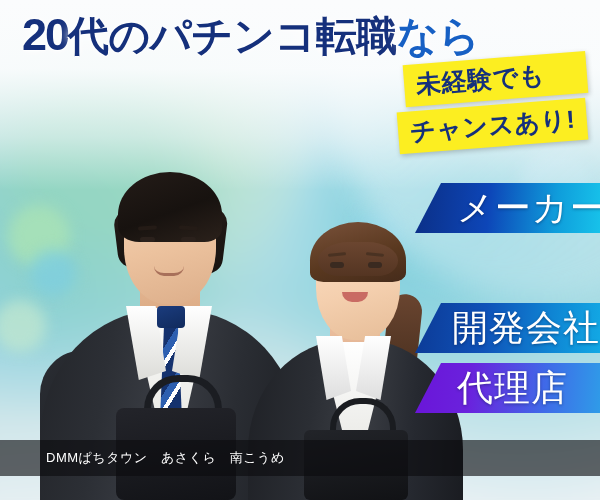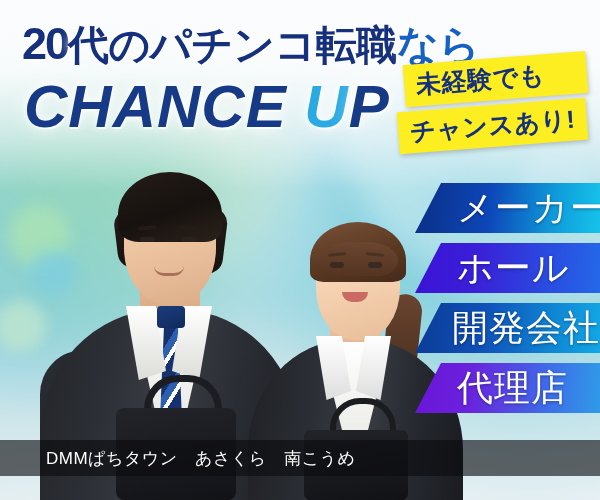--- a/index.html
+++ b/index.html
@@ -186,21 +186,21 @@
     position:absolute;bottom:0;left:56px;width:104px;height:70px;
     background:linear-gradient(170deg,#222429,#111215);border-radius:6px;
   }
   .woman .baghandle{
     position:absolute;bottom:58px;left:82px;width:54px;height:38px;
     border:6px solid #1a1c20;border-bottom:none;border-radius:30px 30px 0 0;
   }
 
   
   .headline{
-    position:absolute;left:22px;top:18px;z-index:20;
+    position:absolute;left:22px;top:9px;z-index:20;
     font-size:41px;font-weight:bold;color:#15307c;
     letter-spacing:-.5px;white-space:nowrap;
     text-shadow:0 1px 0 #fff,0 0 7px rgba(255,255,255,.95),0 0 14px rgba(255,255,255,.8);
   }
   .headline .num{font-size:45px;letter-spacing:-2px;}
   .headline .tail{color:#1760c4;}
 
   
   .logo{
     position:absolute;left:24px;top:72px;z-index:20;
@@ -241,21 +241,21 @@
   .cat4{top:363px;background:linear-gradient(95deg,#6a15d8 0%,#6a22dd 30%,#3f6ae8 70%,#2f9be8 100%);align-items:flex-end;}
   .cat5{top:423px;background:linear-gradient(95deg,#0b3fa8 0%,#0f63c8 32%,#119ddd 72%,#16c4ef 100%);}
 
   
   .caption{
     position:absolute;left:0;bottom:24px;width:600px;height:36px;z-index:30;
     background:rgba(12,12,14,.62);
     display:flex;align-items:center;
   }
   .caption span{
-    color:#fff;font-size:17px;letter-spacing:.5px;margin-left:46px;white-space:nowrap;
+    color:#fff;font-size:13px;letter-spacing:.5px;margin-left:46px;white-space:nowrap;
   }
 </style>
 </head>
 <body>
 
 <div class="banner">
 
   <div class="bg">
     <div class="bg-base"></div>
     <div class="bg-bokeh" style="left:8px;top:205px;width:62px;height:62px;background:rgba(168,226,182,.85);"></div>
@@ -310,36 +310,30 @@
       <div class="baghandle"></div>
       <div class="bag"></div>
     </div>
 
   </div>
 
   <div class="headline">
     <span class="num">20</span><span>代のパチンコ転職</span><span class="tail">なら</span>
   </div>
 
-  <div class="logo">
-    <span>CHANCE </span><span class="u">U</span><span>P</span>
-  </div>
 
   <div class="badge">
     <span class="bar bar1">未経験でも</span>
     <span class="bar bar2">チャンスあり!</span>
   </div>
 
   <div class="cats">
     <div class="cat cat1 c1">
       <span>メーカー</span>
     </div>
-    <div class="cat cat2 c2">
-      <span>ホール</span>
-    </div>
     <div class="cat cat3 c3">
       <span>開発会社</span>
     </div>
     <div class="cat cat4 c4">
       <span>代理店</span>
     </div>
   </div>
 
   <div class="caption">
     <span>DMMぱちタウン　あさくら　南こうめ</span>

